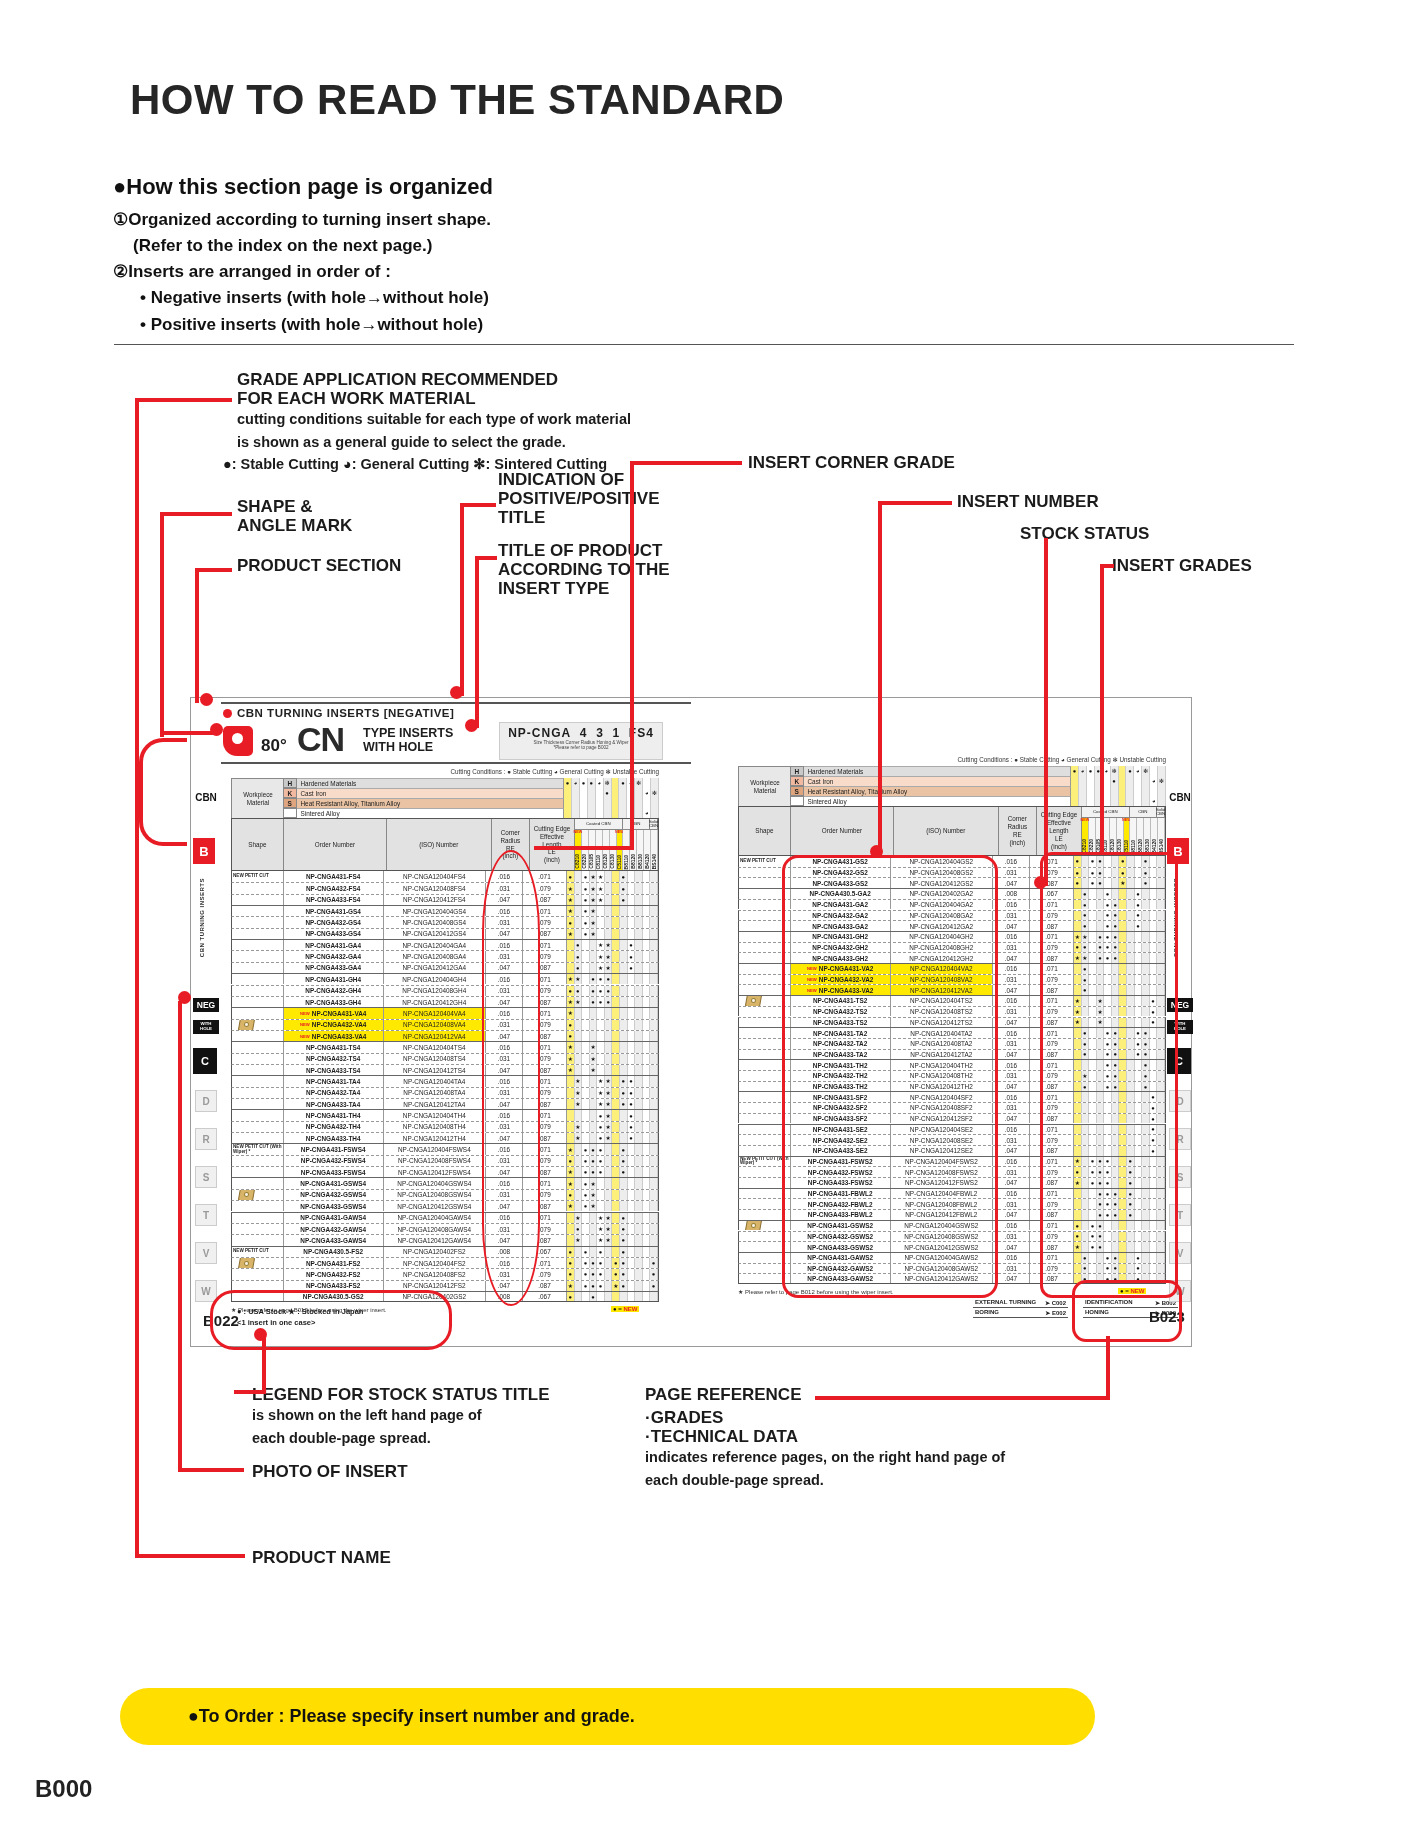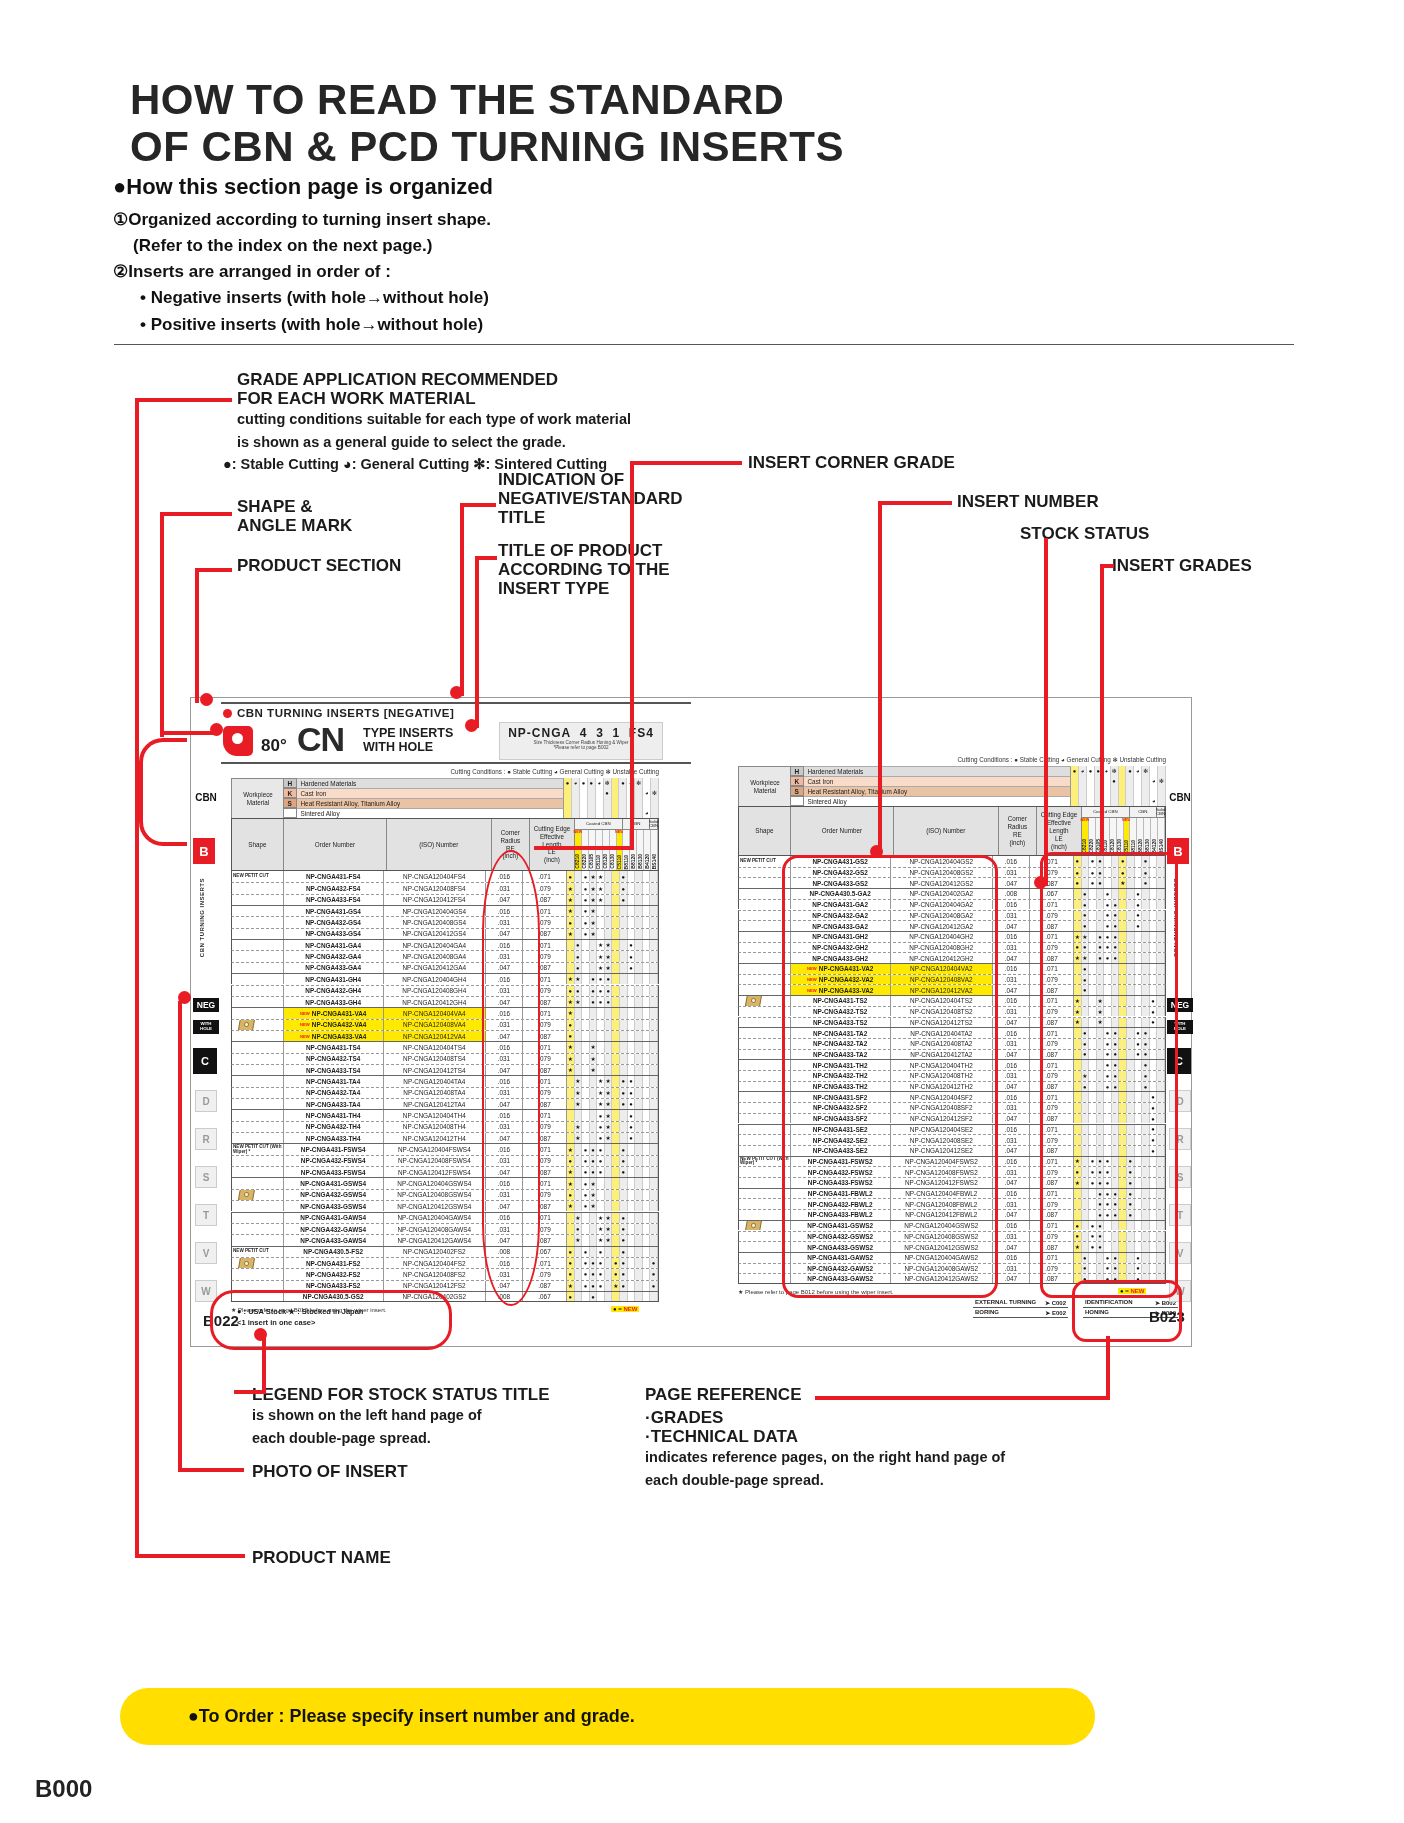--- a/index.html
+++ b/index.html
@@ -30,21 +30,20 @@
   .refrow{display:flex;justify-content:space-between;border-bottom:1px solid #555;font-size:6px;font-weight:bold;color:#222;padding:1px 2px;}
   .banner{position:absolute;left:120px;top:1688px;width:975px;height:57px;background:#ffde00;border-radius:29px;display:flex;align-items:center;z-index:5;}
   .banner span{font-weight:bold;font-size:18px;color:#111;margin-left:68px;}
   .pageno{font-weight:bold;font-size:24px;color:#222;}
 </style>
 </head>
 <body>
 
 <div class="abs ttl" style="left:98px;top:76px;margin-left:32px;">
   <div>HOW TO READ THE STANDARD</div>
-  <div>OF CBN &amp; PCD TURNING INSERTS</div>
 </div>
 
 <div class="abs intro-h" style="left:113px;top:174px;">●How this section page is organized</div>
 <div class="abs intro-l" style="left:113px;top:211px;">①Organized according to turning insert shape.</div>
 <div class="abs intro-l" style="left:133px;top:237px;">(Refer to the index on the next page.)</div>
 <div class="abs intro-l" style="left:113px;top:263px;">②Inserts are arranged in order of :</div>
 <div class="abs intro-l" style="left:140px;top:289px;">• Negative inserts (with hole→without hole)</div>
 <div class="abs intro-l" style="left:140px;top:316px;">• Positive inserts (with hole→without hole)</div>
 <div class="abs rule" style="left:114px;top:344px;width:1180px;height:1px;background:#555;"></div>
 
@@ -55,21 +54,21 @@
   <div class="cap-sub">is shown as a general guide to select the grade.</div>
   <div class="cap-sub" style="margin-left:-14px;">●: Stable Cutting  ◕: General Cutting  ✻: Sintered Cutting</div>
 </div>
 <div class="abs" style="left:237px;top:497px;">
   <div class="cap">SHAPE &amp;</div>
   <div class="cap">ANGLE MARK</div>
 </div>
 <div class="abs cap" style="left:237px;top:556px;">PRODUCT SECTION</div>
 <div class="abs" style="left:498px;top:470px;">
   <div class="cap">INDICATION OF</div>
-  <div class="cap">NEGATIVE/STANDARD</div>
+  <div class="cap">POSITIVE/POSITIVE</div>
   <div class="cap">TITLE</div>
 </div>
 <div class="abs" style="left:498px;top:541px;">
   <div class="cap">TITLE OF PRODUCT</div>
   <div class="cap">ACCORDING TO THE</div>
   <div class="cap">INSERT TYPE</div>
 </div>
 <div class="abs cap" style="left:748px;top:453px;">INSERT CORNER GRADE</div>
 <div class="abs cap" style="left:957px;top:492px;">INSERT NUMBER</div>
 <div class="abs cap" style="left:1020px;top:524px;">STOCK STATUS</div>

